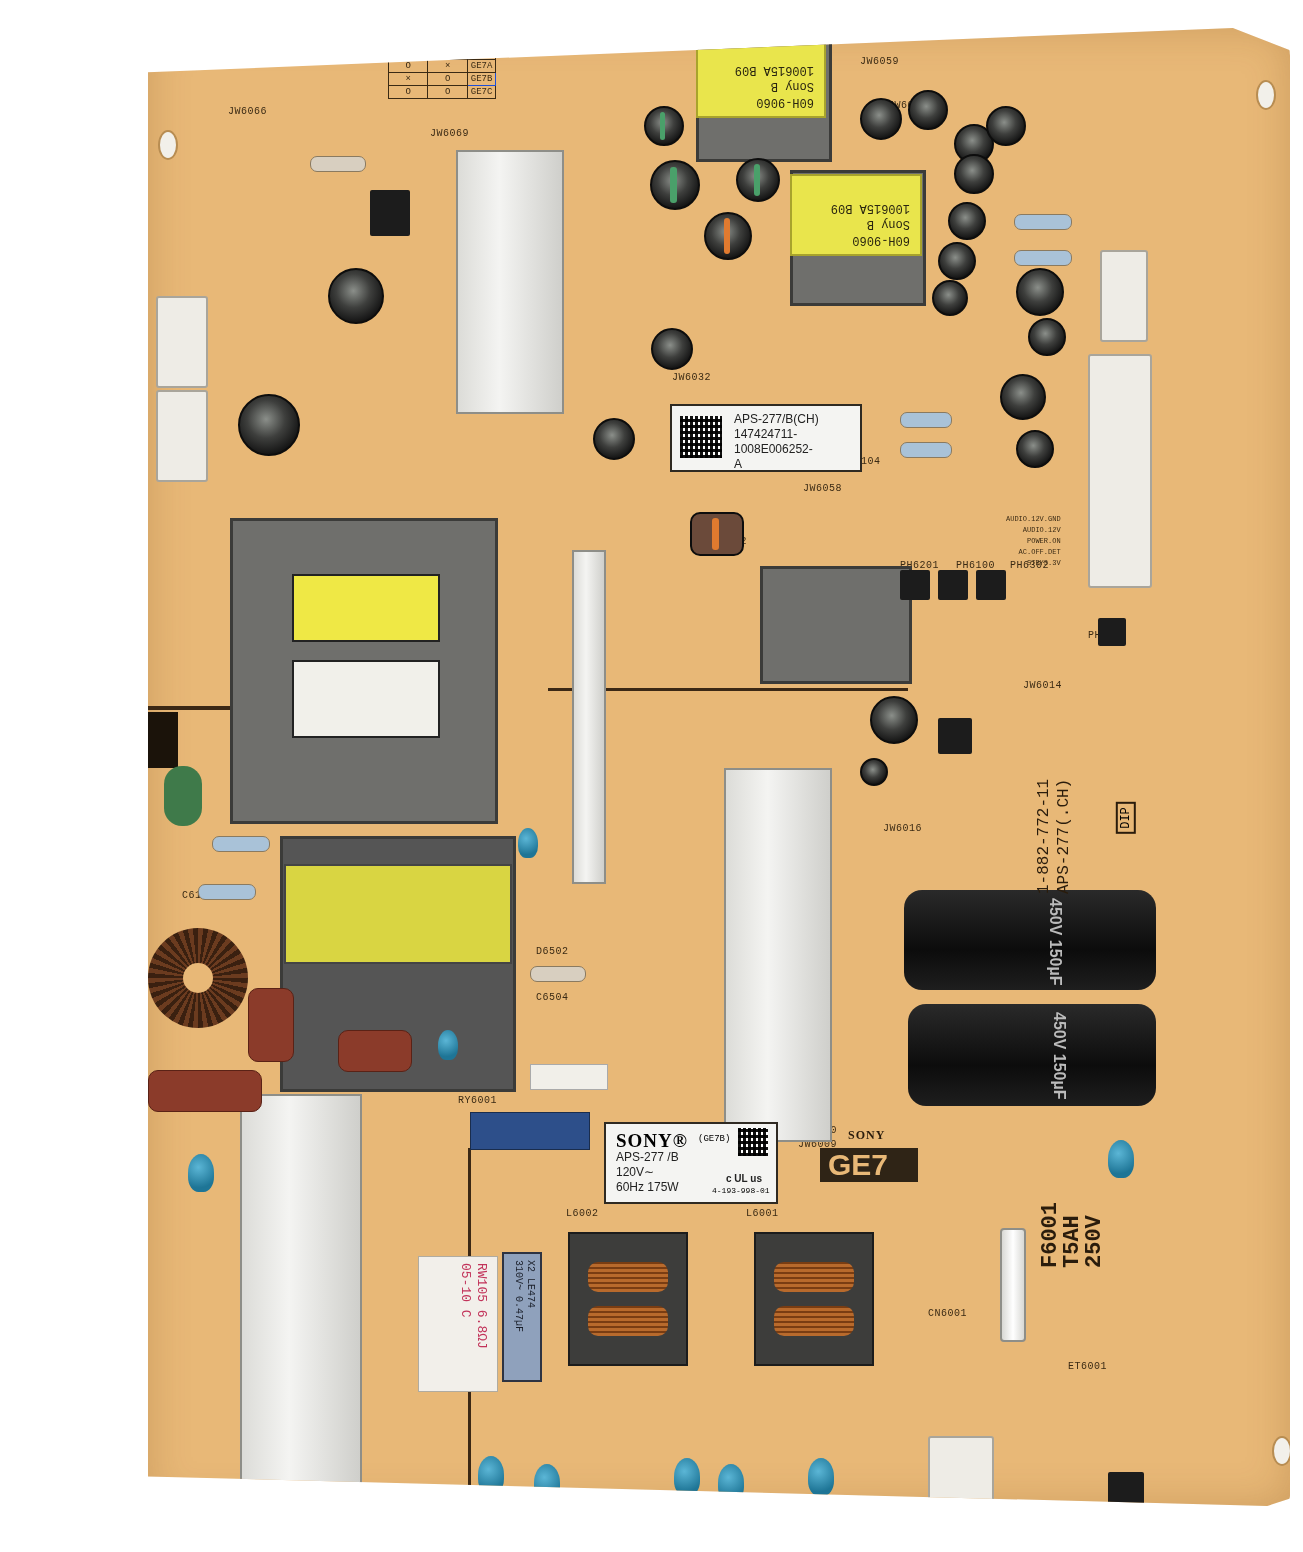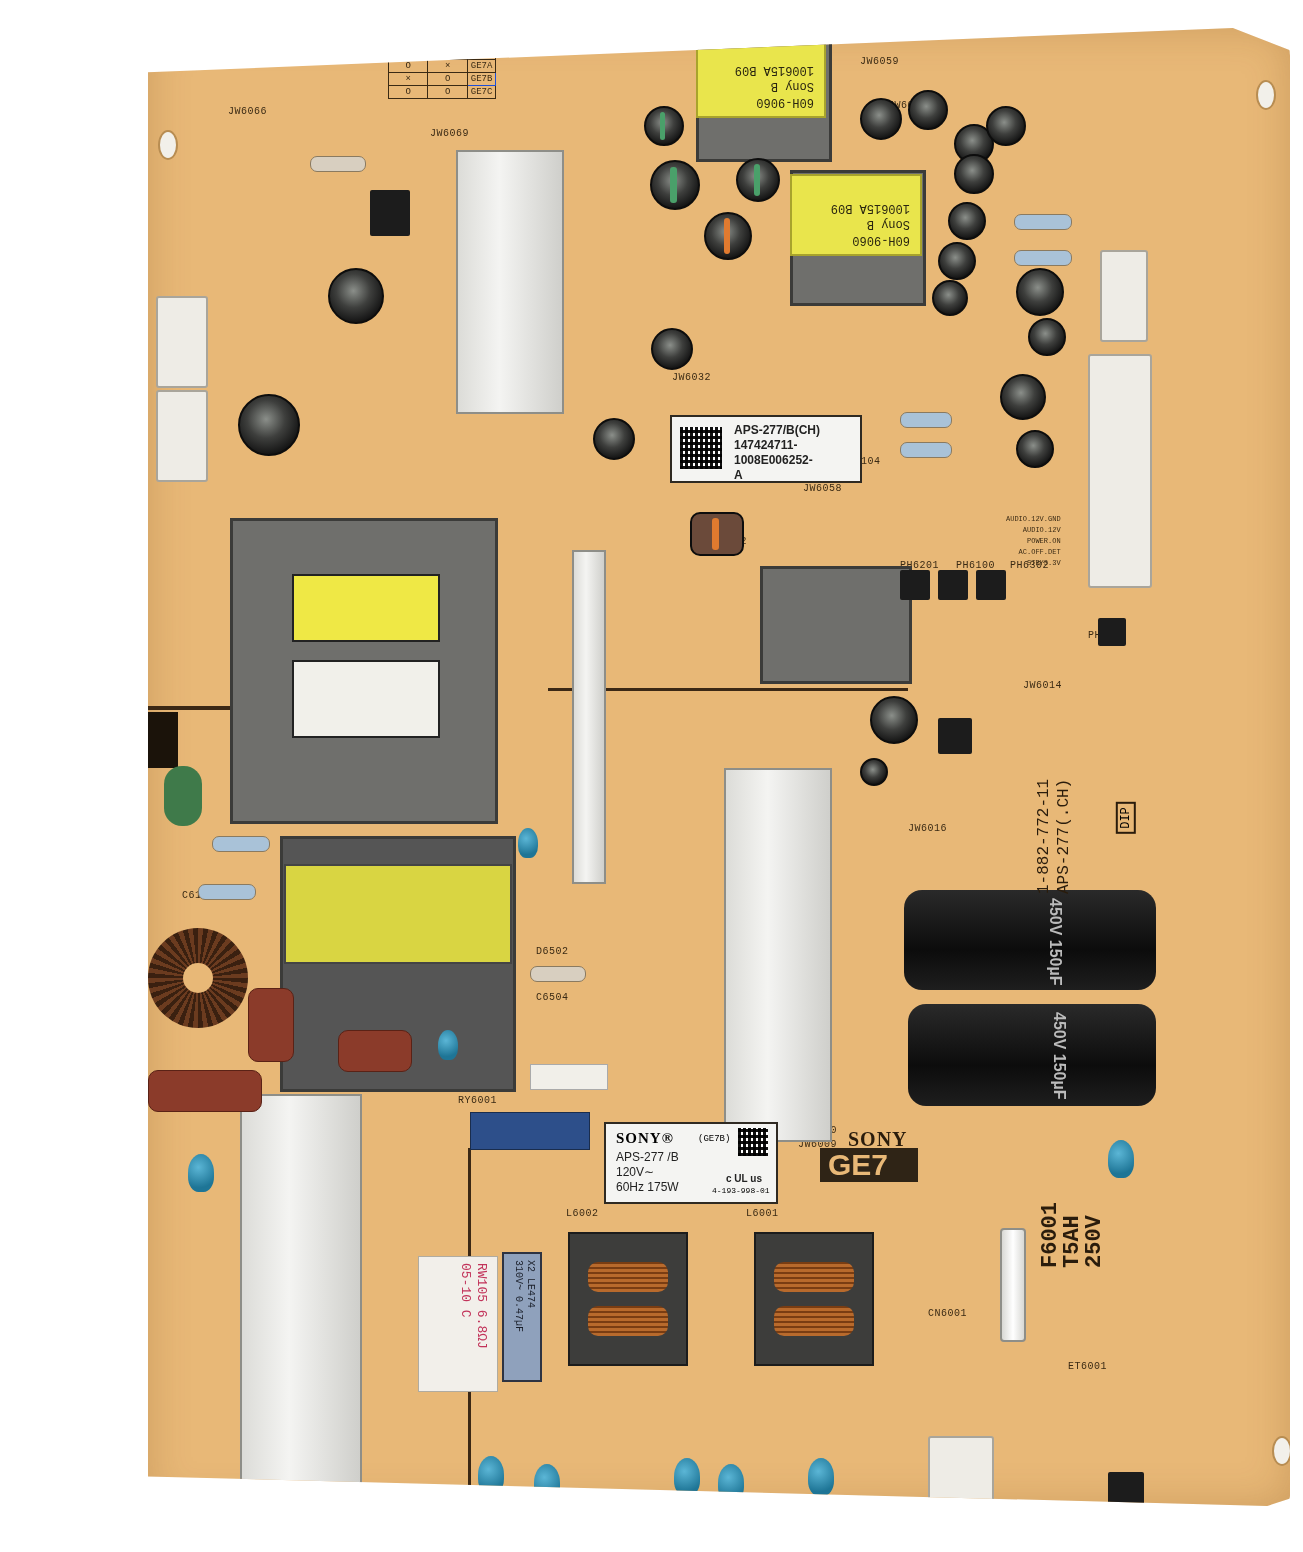--- a/index.html
+++ b/index.html
@@ -73,21 +73,21 @@
   <span class="silk" style="left:740px;top:72px;">JW6023</span>
   <span class="silk" style="left:655px;top:455px;">JW6058</span>
   <span class="silk" style="left:700px;top:428px;">T6104</span>
   <span class="silk" style="left:524px;top:344px;">JW6032</span>
   <span class="silk" style="left:560px;top:508px;">JW6062</span>
   <span class="silk" style="left:752px;top:532px;">PH6201</span>
   <span class="silk" style="left:808px;top:532px;">PH6100</span>
   <span class="silk" style="left:862px;top:532px;">PH6302</span>
   <span class="silk" style="left:940px;top:602px;">PH6300</span>
   <span class="silk" style="left:875px;top:652px;">JW6014</span>
-  <span class="silk" style="left:735px;top:795px;margin-left:25px;">JW6016</span>
+  <span class="silk" style="left:735px;top:795px;">JW6016</span>
   <span class="silk" style="left:34px;top:862px;">C6107</span>
   <span class="silk" style="left:388px;top:918px;">D6502</span>
   <span class="silk" style="left:388px;top:964px;">C6504</span>
   <span class="silk" style="left:310px;top:1067px;">RY6001</span>
   <span class="silk" style="left:650px;top:1097px;">JW6040</span>
   <span class="silk" style="left:650px;top:1111px;">JW6009</span>
   <span class="silk" style="left:418px;top:1180px;">L6002</span>
   <span class="silk" style="left:598px;top:1180px;">L6001</span>
   <span class="silk" style="left:780px;top:1280px;text-align:center;">CN6001</span>
   <span class="silk" style="left:920px;top:1333px;">ET6001</span>
@@ -132,21 +132,21 @@
   <div class="cap-el" style="left:852px;top:346px;width:42px;height:42px;"></div>
   <div class="cap-el" style="left:868px;top:402px;width:34px;height:34px;"></div>
   <div class="cap-el" style="left:503px;top:300px;width:38px;height:38px;"></div>
   <div class="cap-el" style="left:445px;top:390px;width:38px;height:38px;"></div>
   <div class="cap-el" style="left:180px;top:240px;width:52px;height:52px;"></div>
   <div class="cap-el" style="left:90px;top:366px;width:58px;height:58px;"></div>
   <div class="cap-el orange" style="left:542px;top:484px;width:50px;height:40px;border-radius:10px;background:#6b4a3a;"></div>
   <div class="cap-el" style="left:722px;top:668px;width:44px;height:44px;"></div>
   <div class="cap-el" style="left:712px;top:730px;width:24px;height:24px;"></div>
 
-  <div class="label-white" style="left:522px;top:387px;width:188px;height:64px;font-weight:bold;">
+  <div class="label-white" style="left:522px;top:376px;width:188px;height:64px;">
     <div class="qr" style="left:8px;top:10px;width:42px;height:42px;"></div>
     <div class="abs txt" style="left:62px;top:6px;font-size:12px;line-height:15px;">
       <div>APS-277/B(CH)</div>
       <div>147424711-</div>
       <div>1008E006252-</div>
       <div>A</div>
     </div>
   </div>
 
   <div class="heatsink" style="left:308px;top:122px;width:104px;height:260px;"></div>
@@ -197,33 +197,33 @@
   </div>
   <div class="abs mono" style="left:962px;top:780px;font-size:12px;border:2px solid #2a1c0c;padding:1px 3px;transform:rotate(-90deg);">DIP</div>
 
   <div class="toroid" style="left:0px;top:900px;width:100px;height:100px;"></div>
   <div class="film-cap" style="left:0px;top:1042px;width:112px;height:40px;"></div>
   <div class="film-cap" style="left:100px;top:960px;width:44px;height:72px;"></div>
   <div class="film-cap" style="left:190px;top:1002px;width:72px;height:40px;"></div>
   <div class="abs" style="left:16px;top:738px;width:38px;height:60px;border-radius:18px;background:#3f7a4a;"></div>
 
   <div class="label-white" style="left:456px;top:1094px;width:170px;height:78px;">
-    <div class="abs" style="left:10px;top:6px;font-family:'Liberation Serif',serif;font-size:15px;font-weight:bold;letter-spacing:1px;">SONY®</div>
+    <div class="abs" style="left:10px;top:6px;font-family:'Liberation Serif',serif;font-size:19px;font-weight:bold;letter-spacing:1px;">SONY®</div>
     <div class="abs mono" style="left:92px;top:10px;font-size:9px;">(GE7B)</div>
     <div class="qr" style="left:132px;top:4px;width:30px;height:28px;"></div>
     <div class="abs txt" style="left:10px;top:26px;font-size:12px;line-height:15px;">
       <div>APS-277   /B</div>
       <div>120V∼</div>
       <div>60Hz 175W</div>
     </div>
     <div class="abs txt" style="left:120px;top:42px;font-size:10px;font-weight:bold;margin-top:7px;">c UL us</div>
     <div class="abs mono" style="left:106px;top:62px;font-size:8px;">4-193-998-01</div>
   </div>
 
-  <div class="abs" style="left:700px;top:1100px;font-family:'Liberation Serif',serif;font-size:20px;font-weight:bold;color:#2a1c0c;letter-spacing:1px;">SONY</div>
+  <div class="abs" style="left:700px;top:1100px;font-family:'Liberation Serif',serif;font-size:12px;font-weight:bold;color:#2a1c0c;letter-spacing:1px;">SONY</div>
   <div class="abs" style="left:672px;top:1120px;width:90px;height:34px;background:#2f2416;color:#e8b877;font-size:30px;font-weight:bold;line-height:34px;padding-left:8px;">GE7</div>
 
   <div class="abs mono" style="left:892px;top:1240px;font-size:22px;line-height:22px;font-weight:bold;color:#2a1c0c;transform:rotate(-90deg);transform-origin:left top;">
     <div>F6001</div>
     <div>T5AH</div>
     <div>250V</div>
   </div>
   <div class="fuse" style="left:852px;top:1200px;width:22px;height:110px;"></div>
 
   <div class="abs" style="left:322px;top:1084px;width:118px;height:36px;background:#2d4f8a;border:1px solid #1a2d4d;"></div>

